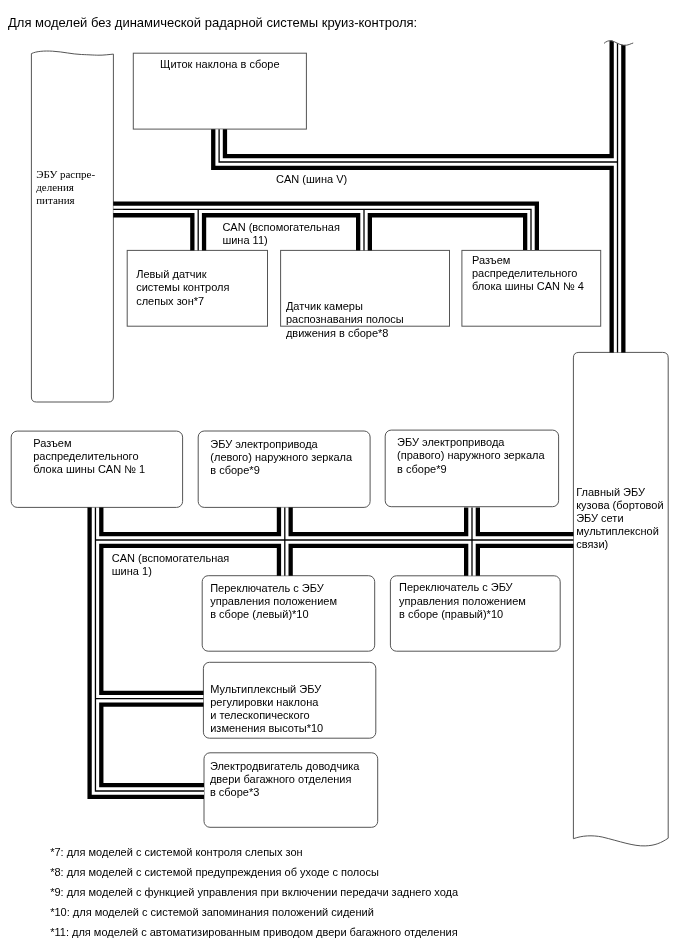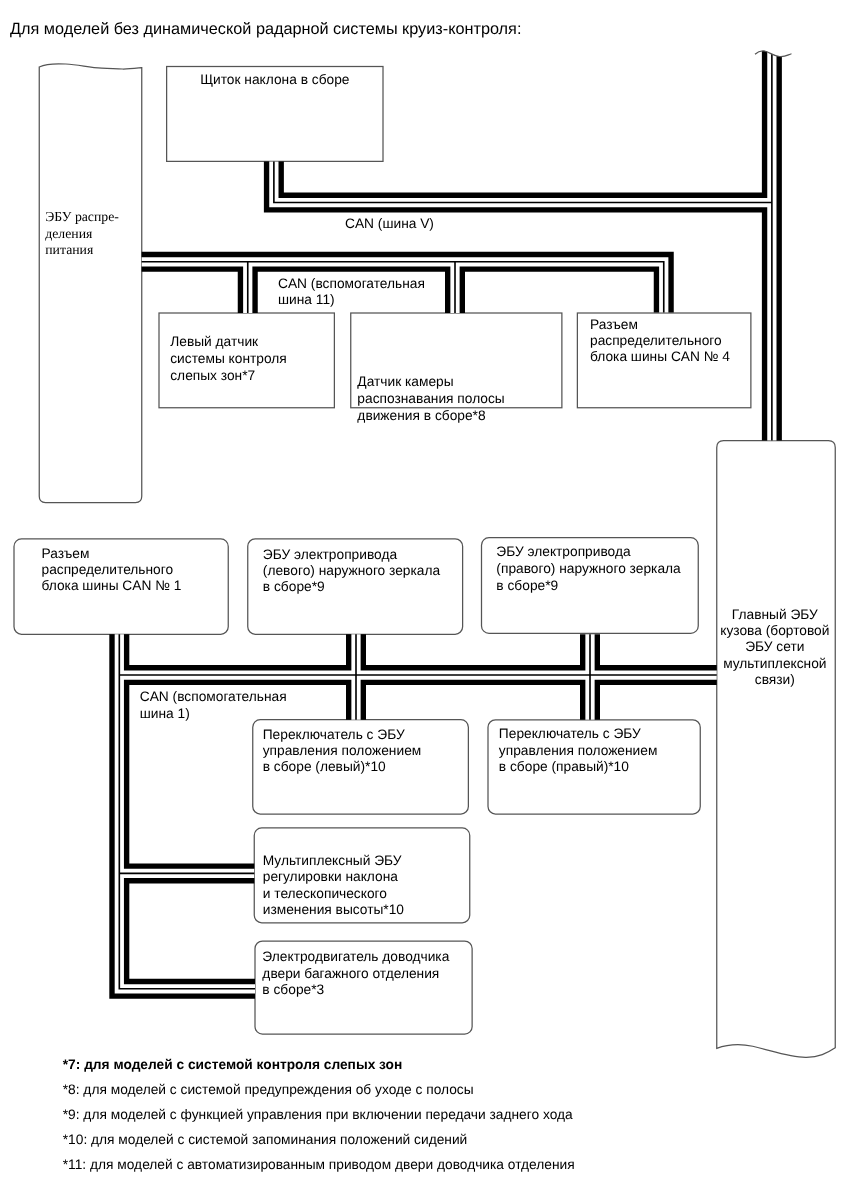--- a/index.html
+++ b/index.html
@@ -69,21 +69,21 @@
       <div class="txt" style="left: 133.3px; top: 57.95px; width: 173.1px; text-align: center; font-size: 11px; line-height: 13.2px;">Щиток наклона в сборе</div>
       <div class="txt" style="left: 136.2px; top: 256.15px; font-size: 11px; line-height: 13.2px; margin-top: 12px;">Левый датчик
 системы контроля
 слепых зон*7</div>
       <div class="txt" style="left: 285.9px; top: 256.15px; font-size: 11px; line-height: 13.2px; margin-top: 44px;">Датчик камеры
 распознавания полосы
 движения в сборе*8</div>
       <div class="txt" style="left: 472px; top: 253.85px; font-size: 11px; line-height: 13.2px;">Разъем
 распределительного
 блока шины CAN № 4</div>
-      <div class="txt" style="left: 576.2px; top: 485.65px; font-size: 11px; line-height: 13.2px; text-align: center;">Главный ЭБУ
+      <div class="txt" style="left: 576.2px; top: 485.65px; font-size: 11px; line-height: 13.2px;">Главный ЭБУ
 кузова (бортовой
 ЭБУ сети
 мультиплексной
 связи)</div>
       <div class="txt" style="left: 33.2px; top: 436.85px; font-size: 11px; line-height: 13.2px;">Разъем
 распределительного
 блока шины CAN № 1</div>
       <div class="txt" style="left: 210.3px; top: 438.05px; font-size: 11px; line-height: 13.2px;">ЭБУ электропривода
 (левого) наружного зеркала
 в сборе*9</div>
@@ -101,19 +101,19 @@
 и телескопического
 изменения высоты*10</div>
       <div class="txt" style="left: 209.9px; top: 759.65px; font-size: 11px; line-height: 13.2px;">Электродвигатель доводчика
 двери багажного отделения
 в сборе*3</div>
       <div class="txt" style="left: 276px; top: 173.45px; font-size: 11px; line-height: 13.1px;">CAN (шина V)</div>
       <div class="txt" style="left: 222.4px; top: 220.65px; font-size: 11px; line-height: 13.1px;">CAN (вспомогательная
 шина 11)</div>
       <div class="txt" style="left: 111.8px; top: 551.55px; font-size: 11px; line-height: 13.1px;">CAN (вспомогательная
 шина 1)</div>
-      <div class="txt" style="left: 50.2px; top: 845.6px; font-size: 11px; line-height: 13px; font-weight: bold;">*7: для моделей с системой контроля слепых зон</div>
+      <div class="txt" style="left: 50.2px; top: 845.6px; font-size: 11px; line-height: 13px;">*7: для моделей с системой контроля слепых зон</div>
       <div class="txt" style="left: 50.2px; top: 865.8px; font-size: 11px; line-height: 13px; text-align: right;">*8: для моделей с системой предупреждения об уходе с полосы</div>
       <div class="txt" style="left: 50.2px; top: 886px; font-size: 11px; line-height: 13px;">*9: для моделей с функцией управления при включении передачи заднего хода</div>
       <div class="txt" style="left: 50.2px; top: 906.2px; font-size: 11px; line-height: 13px;">*10: для моделей с системой запоминания положений сидений</div>
-      <div class="txt" style="left: 50.2px; top: 926.4px; font-size: 11px; line-height: 13px;">*11: для моделей с автоматизированным приводом двери доводчика отделения</div>
+      <div class="txt" style="left: 50.2px; top: 926.4px; font-size: 11px; line-height: 13px;">*11: для моделей с автоматизированным приводом двери багажного отделения</div>
     </div>
 </div>
 
 </body></html>

